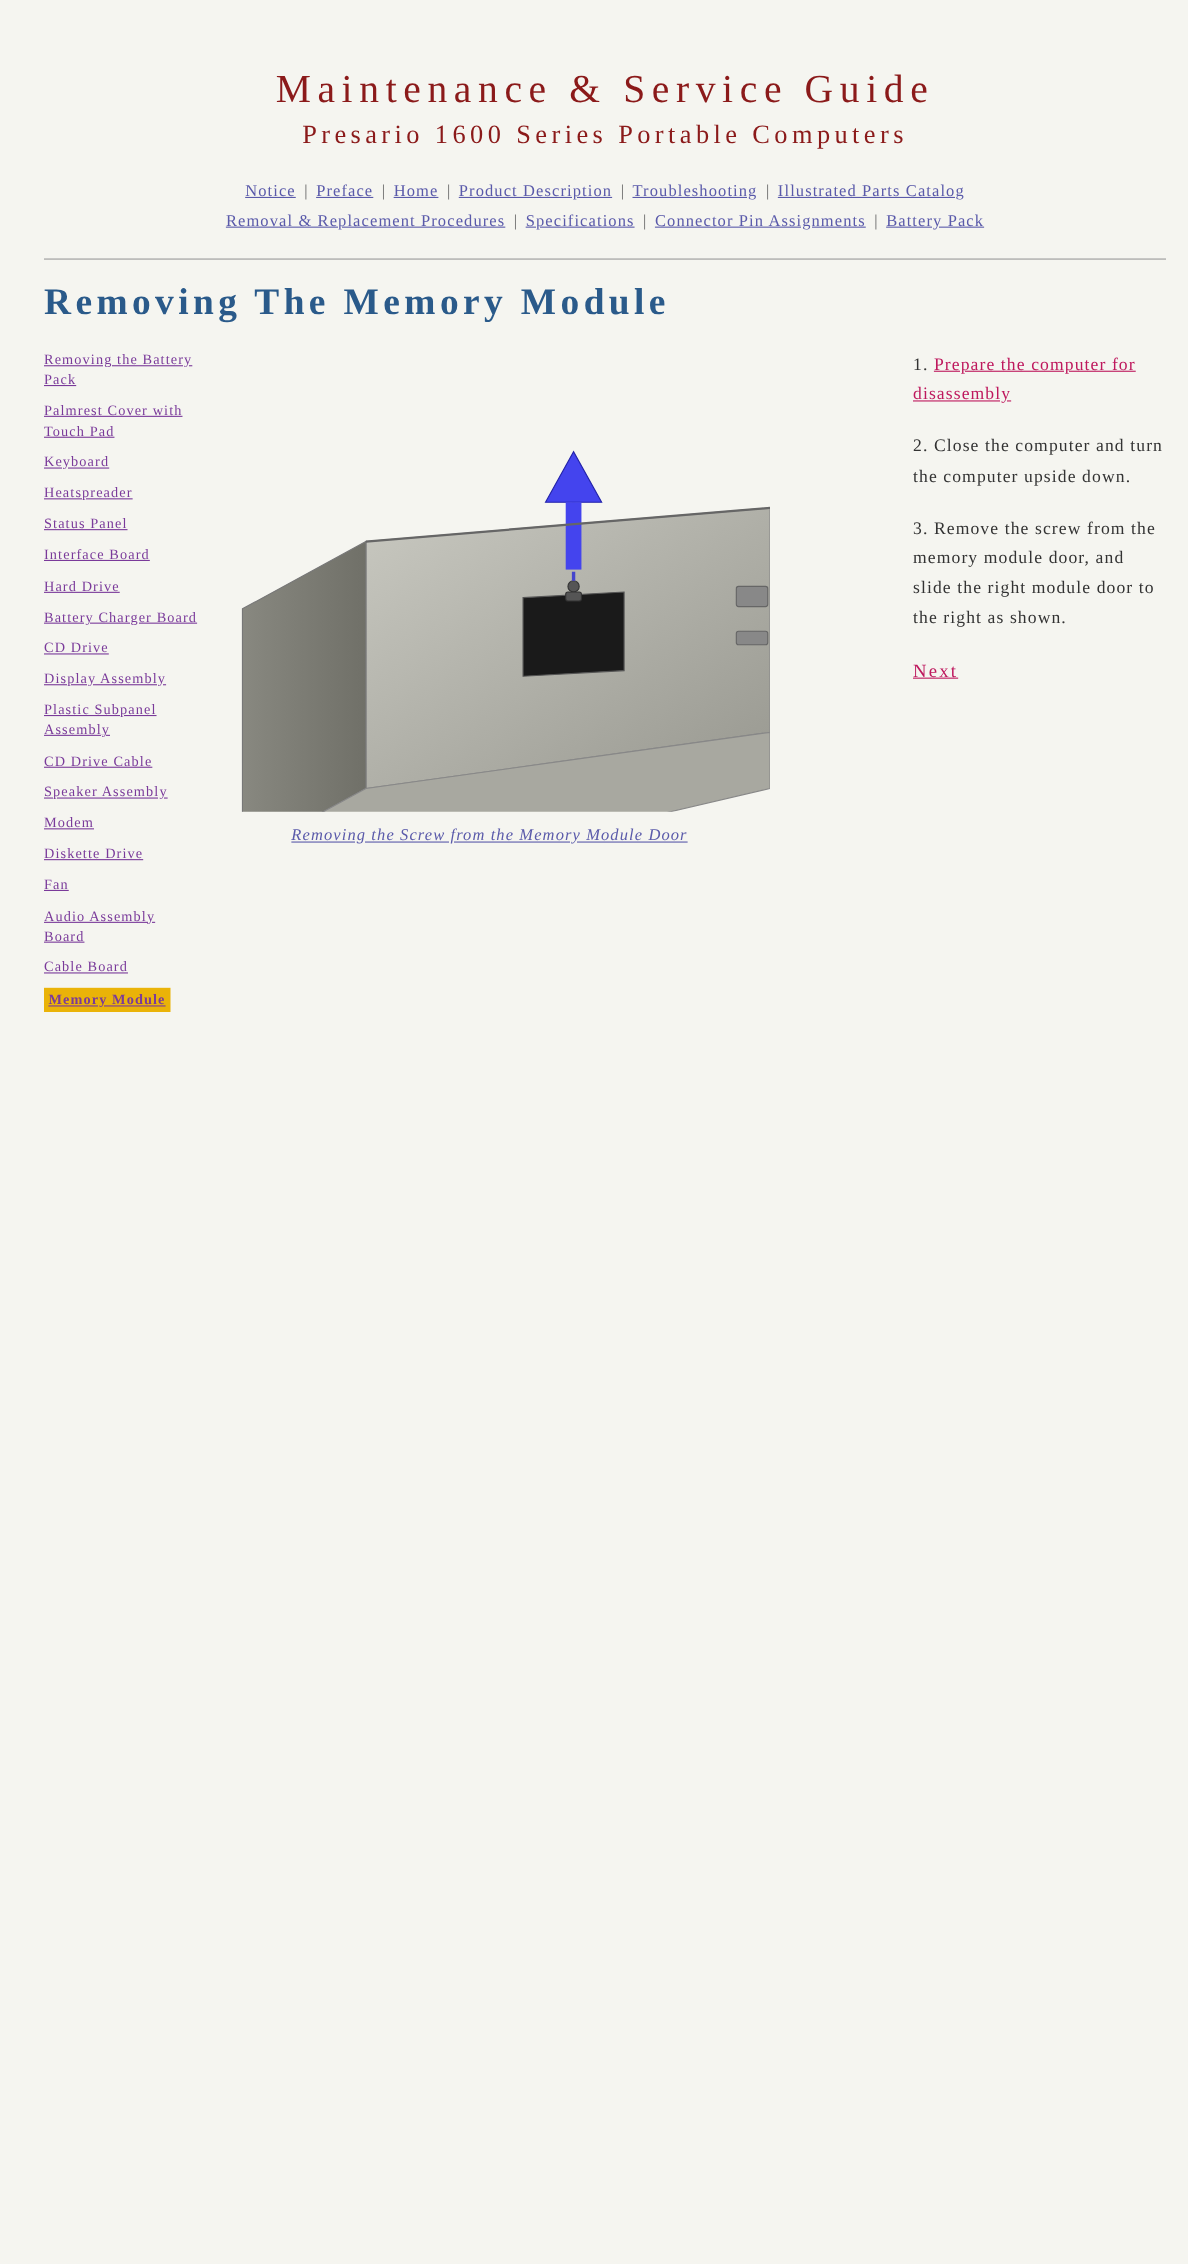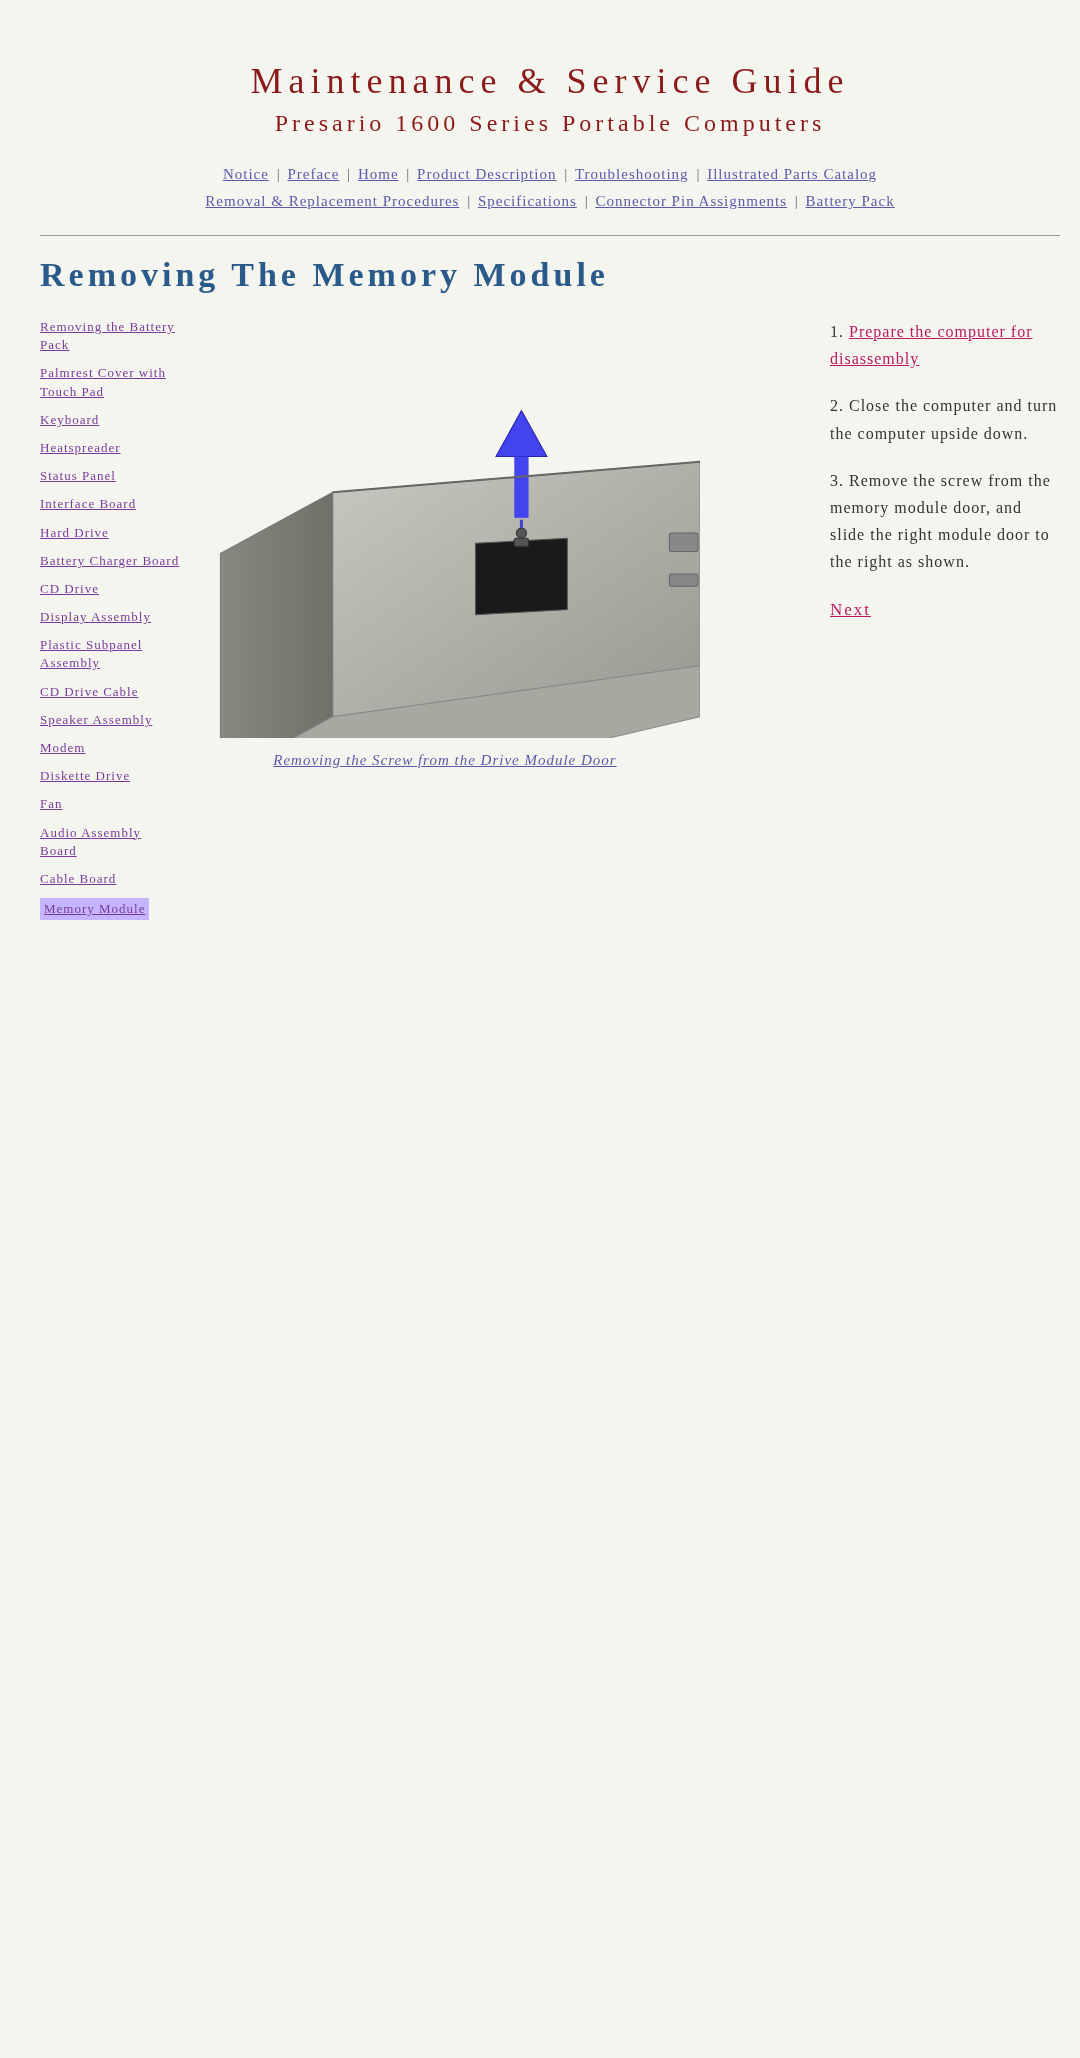--- a/index.html
+++ b/index.html
@@ -75,24 +75,25 @@
     .sidebar a {
       display: block;
       color: #7a3a9a;
       text-decoration: underline;
       font-family: Georgia, serif;
       letter-spacing: 1px;
       margin-bottom: 10px;
       font-size: 13px;
     }
     .sidebar a.active {
-      background: #c4b5fd;
+      background: #eab308;
       color: #7a3a9a;
       padding: 2px 4px;
       display: inline-block;
+      font-weight: bold;
     }
     .main-content {
       flex: 1;
       display: flex;
       flex-direction: column;
       align-items: flex-start;
       padding: 0 20px;
     }
     .image-area {
       width: 500px;
@@ -227,21 +228,21 @@
 
           <rect x="460" y="200" width="28" height="18" fill="#888" stroke="#666" stroke-width="1" rx="2"></rect>
           <rect x="460" y="240" width="28" height="12" fill="#888" stroke="#666" stroke-width="1" rx="2"></rect>
 
           <ellipse cx="50" cy="450" rx="20" ry="8" fill="#777" stroke="#555" stroke-width="1"></ellipse>
           <ellipse cx="160" cy="430" rx="15" ry="6" fill="#777" stroke="#555" stroke-width="1"></ellipse>
 
           <line x1="130" y1="160" x2="490" y2="130" stroke="#666" stroke-width="2"></line>
         </svg>
       </div>
-      <div class="image-caption">Removing the Screw from the Drive Module Door</div>
+      <div class="image-caption">Removing the Screw from the Memory Module Door</div>
     </div>
 
     <div class="right-panel">
       <div class="step">
         <span>1.</span>
         <a href="#">Prepare the computer for disassembly</a>
       </div>
       <div class="step">
         <span>2.</span>
         <span>Close the computer and turn the computer upside down.</span>

